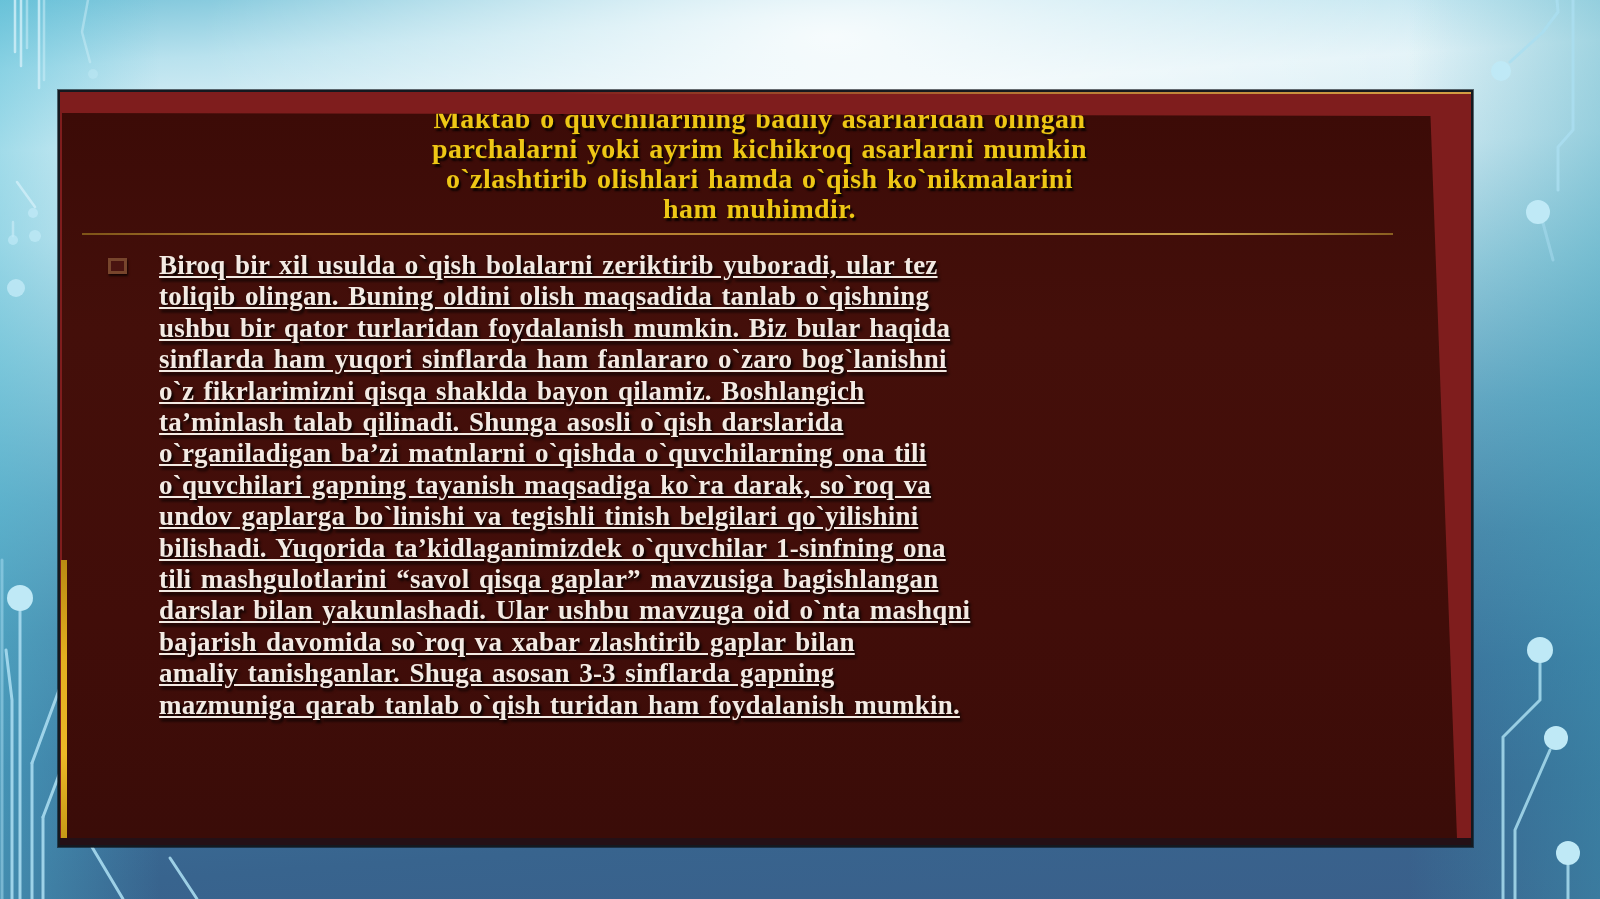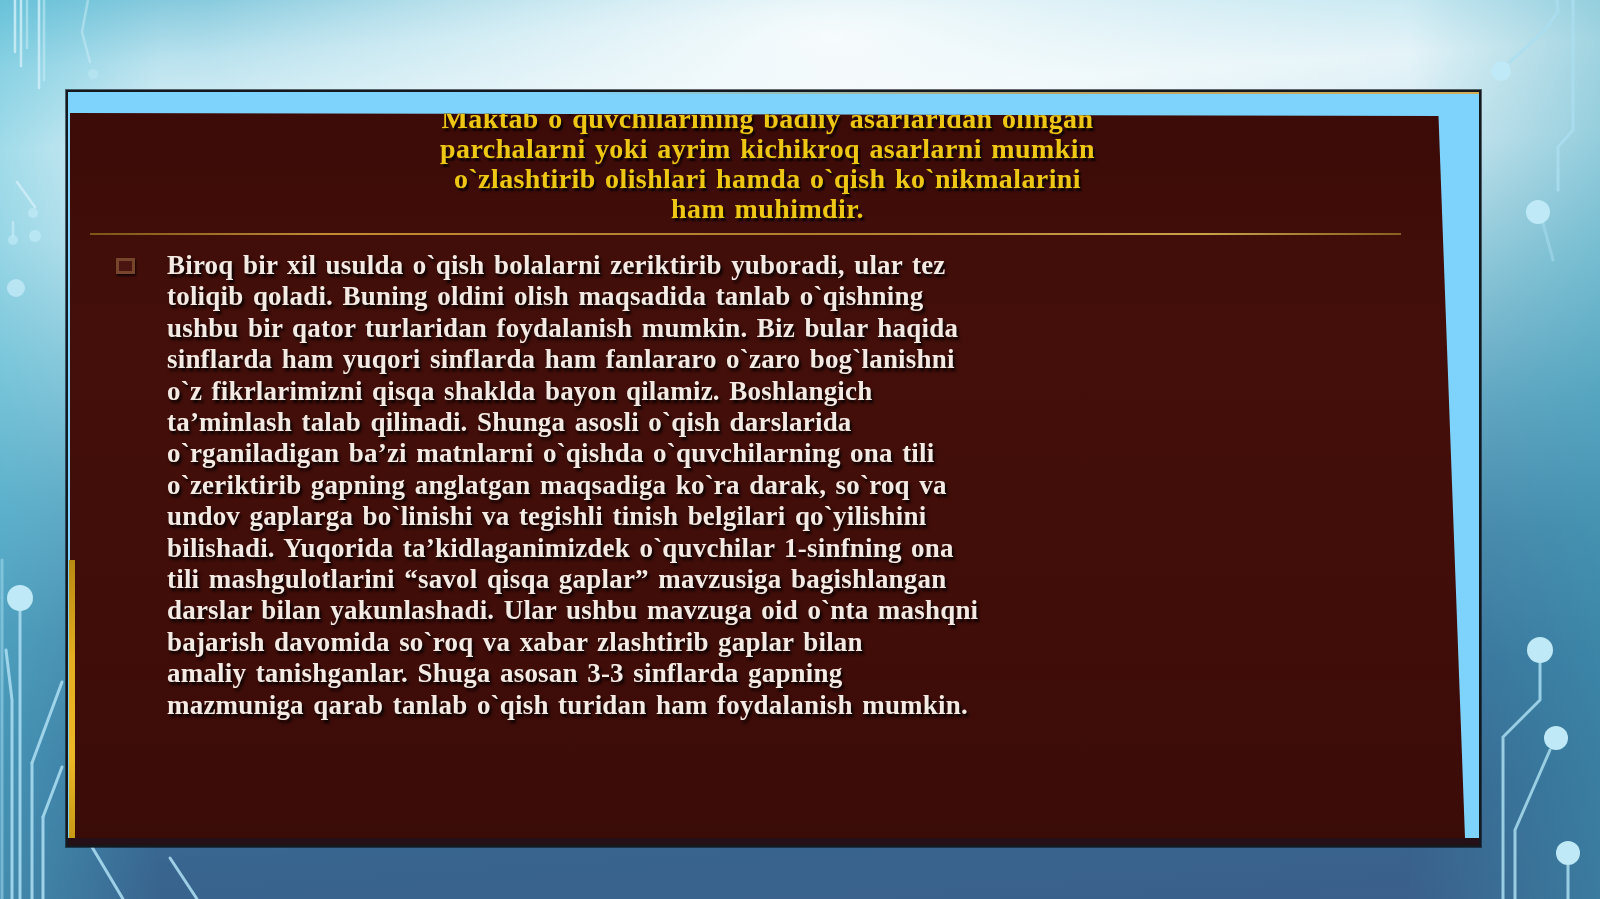--- a/index.html
+++ b/index.html
@@ -20,22 +20,22 @@
   }
   .bg-left-tint{
     position:absolute;inset:0;
     background:linear-gradient(90deg, rgba(80,190,215,0.45) 0%, rgba(80,190,215,0) 10%,
       rgba(80,190,215,0) 88%, rgba(60,165,190,0.40) 100%);
   }
   svg.circuits{position:absolute;inset:0;}
 
   
   .slide{
-    position:absolute;left:66px;top:90px;width:1415px;height:757px;
-    background:#7dd3fc;
+    position:absolute;left:58px;top:90px;width:1415px;height:757px;
+    background:#7f1d1d;
     border:2px solid #141920;
     box-sizing:border-box;
     box-shadow:0 0 0 1px rgba(10,14,20,0.6);
     padding-left:16px;
   }
   .slide-top-highlight{
     position:absolute;top:0;left:0;right:0;height:2px;
     background:linear-gradient(90deg, rgba(190,140,50,0) 35%, rgba(200,150,60,0.8) 70%, rgba(220,170,70,0.9) 96%);
   }
   .slide-bottom-strip{
@@ -72,20 +72,21 @@
   
   .body-block{
     position:relative;
     margin-top:15px;
     padding-left:97px;padding-right:16px;
     color:#f3eae3;
     font-weight:700;
     font-size:27px;line-height:31.4px;
     letter-spacing:0.2px;word-spacing:2.5px;
     text-shadow:2px 3px 3px rgba(0,0,0,0.9);
+    text-decoration:underline;
   }
   .body-line{white-space:nowrap;}
   .bullet{
     position:absolute;left:46px;top:8px;
     width:13px;height:10px;
     border:3px solid #77452c;
     background:#4a1410;
     box-shadow:1px 2px 2px rgba(0,0,0,0.7);
   }
 </style>
@@ -153,27 +154,27 @@
         <div class="title-line">Maktab o`quvchilarining badiiy asarlaridan olingan</div>
         <div class="title-line">parchalarni yoki ayrim kichikroq asarlarni mumkin</div>
         <div class="title-line">o`zlashtirib olishlari hamda o`qish ko`nikmalarini</div>
         <div class="title-line">ham muhimdir.</div>
       </div>
     <div class="separator"></div>
     <div class="body-block">
       <span class="bullet"></span>
       <div>
           <div class="body-line">Biroq bir xil usulda o`qish bolalarni zeriktirib yuboradi, ular tez</div>
-          <div class="body-line">toliqib qoladi. Buning oldini olish maqsadida tanlab o`qishning</div>
+          <div class="body-line">toliqib olingan. Buning oldini olish maqsadida tanlab o`qishning</div>
           <div class="body-line">ushbu bir qator turlaridan foydalanish mumkin. Biz bular haqida</div>
           <div class="body-line">sinflarda ham yuqori sinflarda ham fanlararo o`zaro bog`lanishni</div>
           <div class="body-line">o`z fikrlarimizni qisqa shaklda bayon qilamiz. Boshlangich</div>
           <div class="body-line">ta’minlash talab qilinadi. Shunga asosli o`qish darslarida</div>
           <div class="body-line">o`rganiladigan ba’zi matnlarni o`qishda o`quvchilarning ona tili</div>
-          <div class="body-line">o`zeriktirib gapning anglatgan maqsadiga ko`ra darak, so`roq va</div>
+          <div class="body-line">o`quvchilari gapning tayanish maqsadiga ko`ra darak, so`roq va</div>
           <div class="body-line">undov gaplarga bo`linishi va tegishli tinish belgilari qo`yilishini</div>
           <div class="body-line">bilishadi. Yuqorida ta’kidlaganimizdek o`quvchilar 1-sinfning ona</div>
           <div class="body-line">tili mashgulotlarini “savol qisqa gaplar” mavzusiga bagishlangan</div>
           <div class="body-line">darslar bilan yakunlashadi. Ular ushbu mavzuga oid o`nta mashqni</div>
           <div class="body-line">bajarish davomida so`roq va xabar zlashtirib gaplar bilan</div>
           <div class="body-line">amaliy tanishganlar. Shuga asosan 3-3 sinflarda gapning</div>
           <div class="body-line">mazmuniga qarab tanlab o`qish turidan ham foydalanish mumkin.</div>
         </div>
     </div>
   </div>

